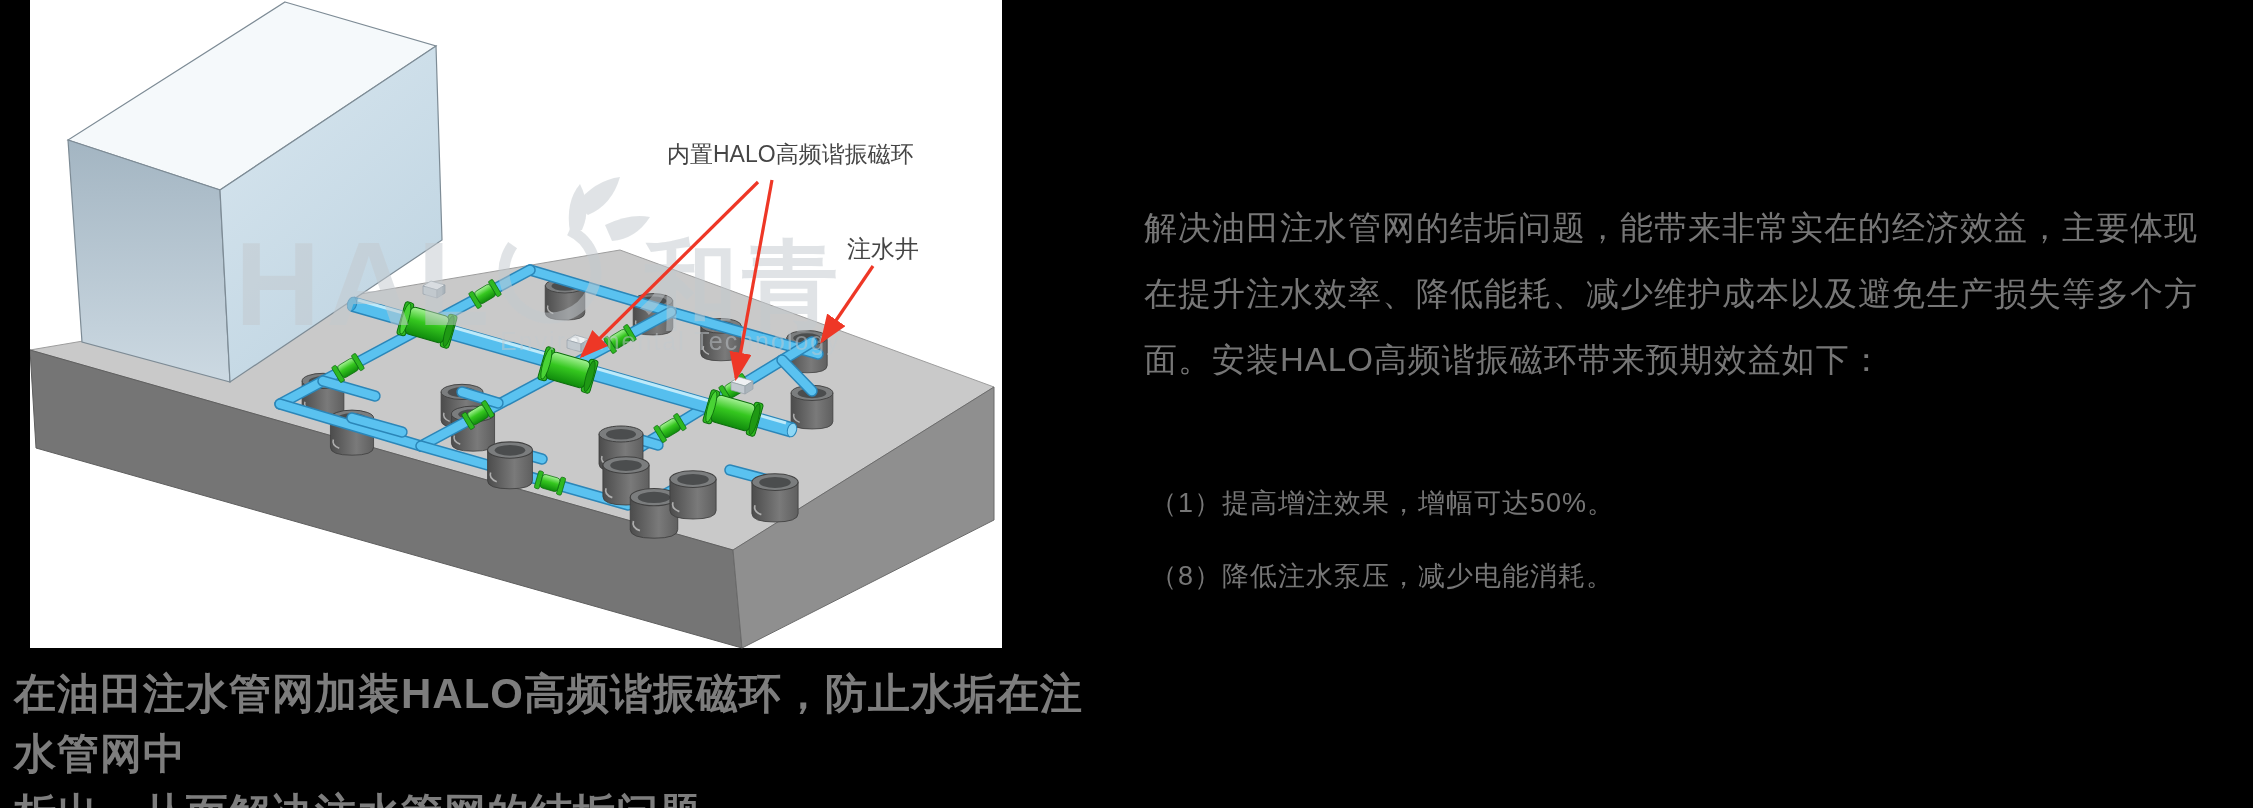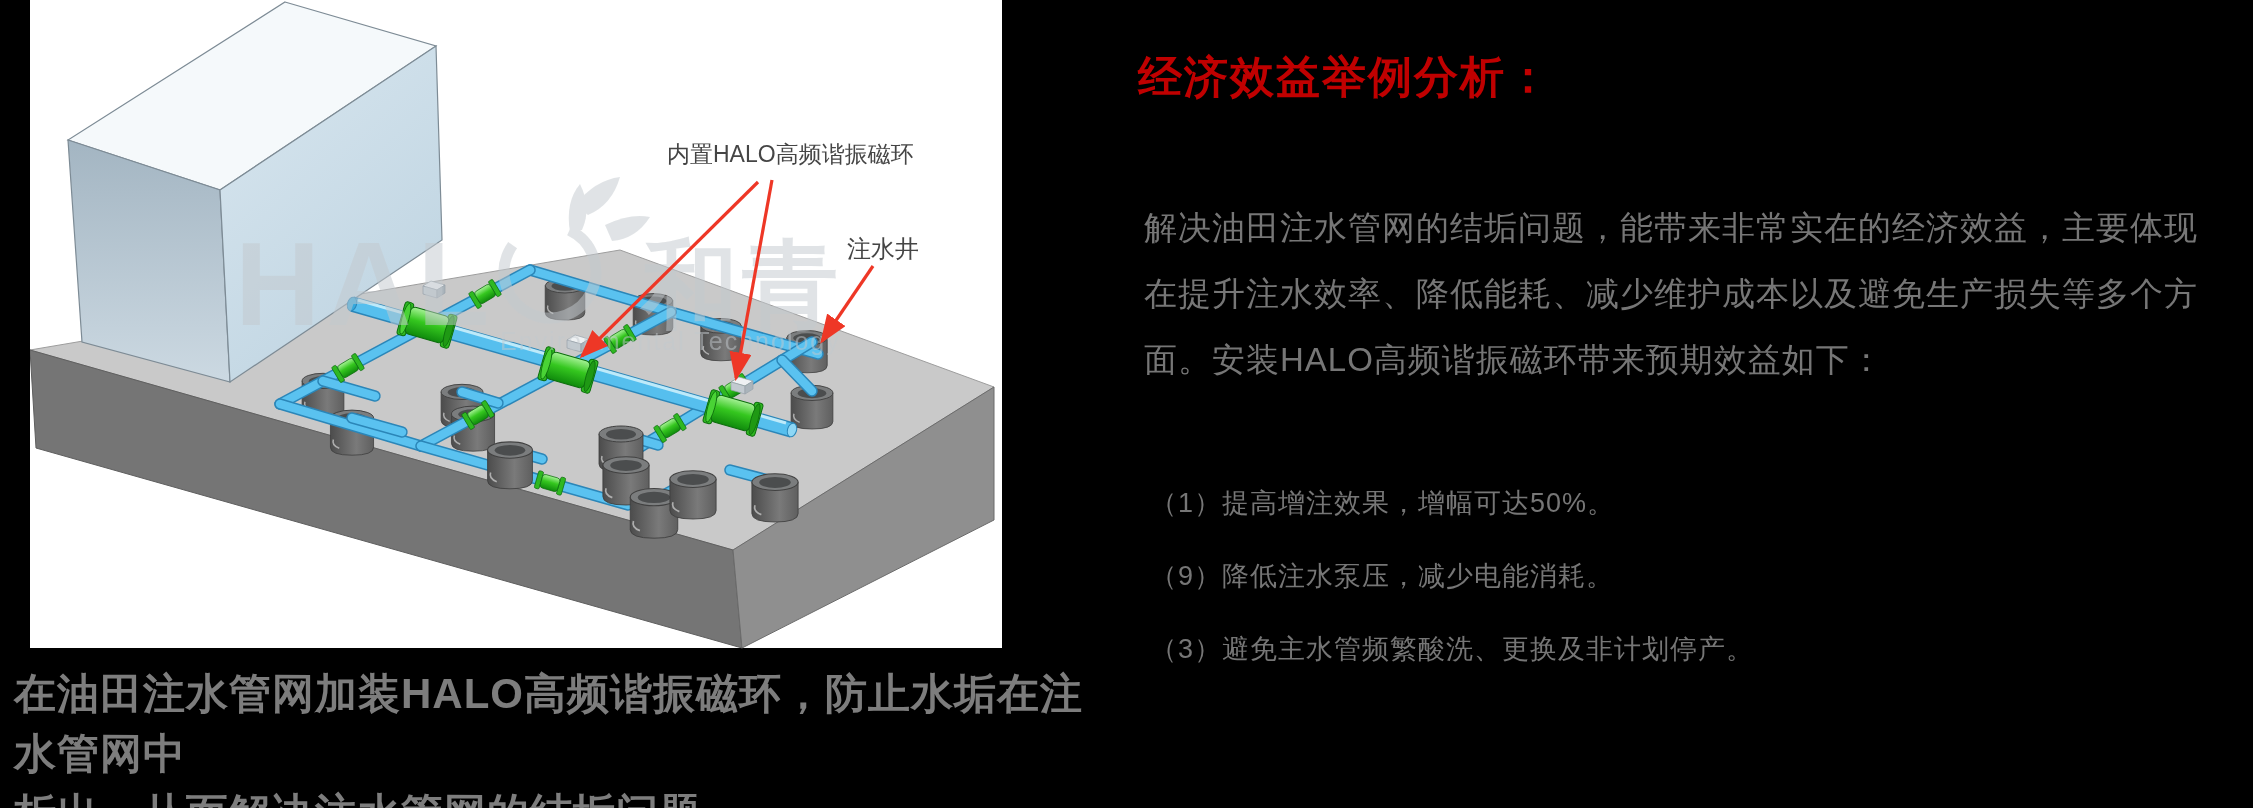--- a/index.html
+++ b/index.html
@@ -194,23 +194,21 @@
       </g>
 
       <text class="ann" x="637" y="162" font-size="23">内置HALO高频谐振磁环</text>
       <text class="ann" x="817" y="257" font-size="24">注水井</text>
     </svg>
   </div>
 
   <div class="caption">在油田注水管网加装HALO高频谐振磁环，防止水垢在注水管网中
 析出，从而解决注水管网的结垢问题。</div>
 
-  <h1 class="panel-heading">经济效益举例分析：</h1>
   <p class="panel-paragraph">解决油田注水管网的结垢问题，能带来非常实在的经济效益，主要体现
 在提升注水效率、降低能耗、减少维护成本以及避免生产损失等多个方
 面。安装HALO高频谐振磁环带来预期效益如下：</p>
   <div class="benefit-list">
     <div class="benefit-item">（1）提高增注效果，增幅可达50%。</div>
-    <div class="benefit-item">（9）降低注水泵压，减少电能消耗。</div>
-    <div class="benefit-item">（3）避免主水管频繁酸洗、更换及非计划停产。</div>
+    <div class="benefit-item">（8）降低注水泵压，减少电能消耗。</div>
   </div>
 
 </div>
 
 </body></html>

